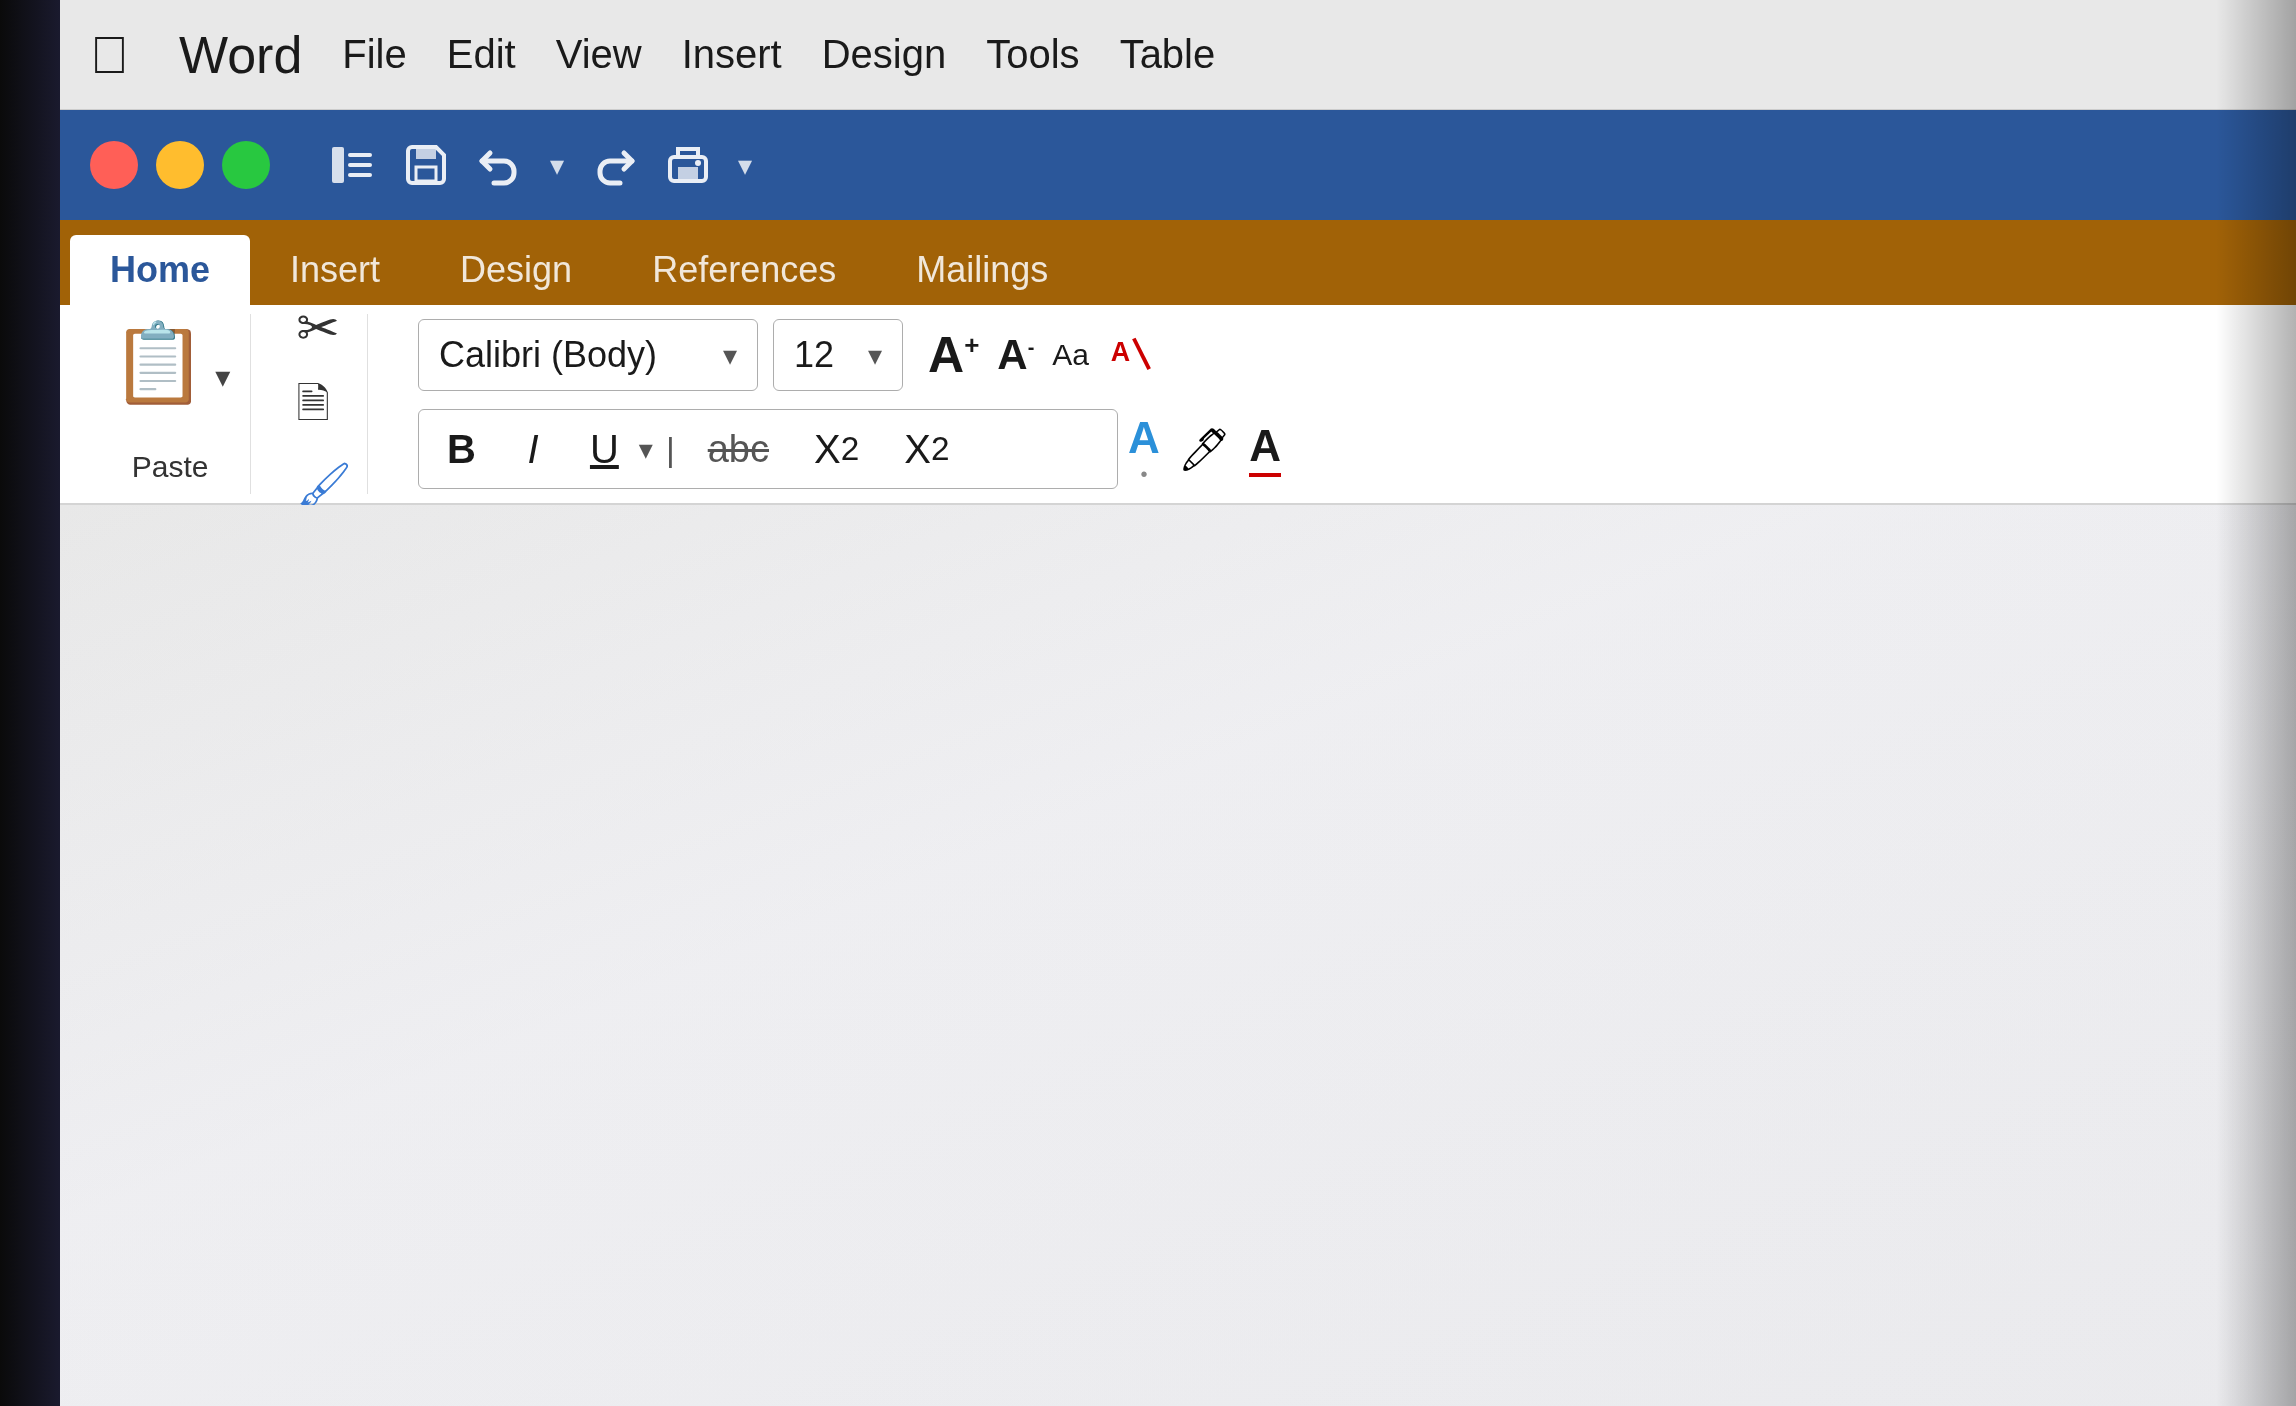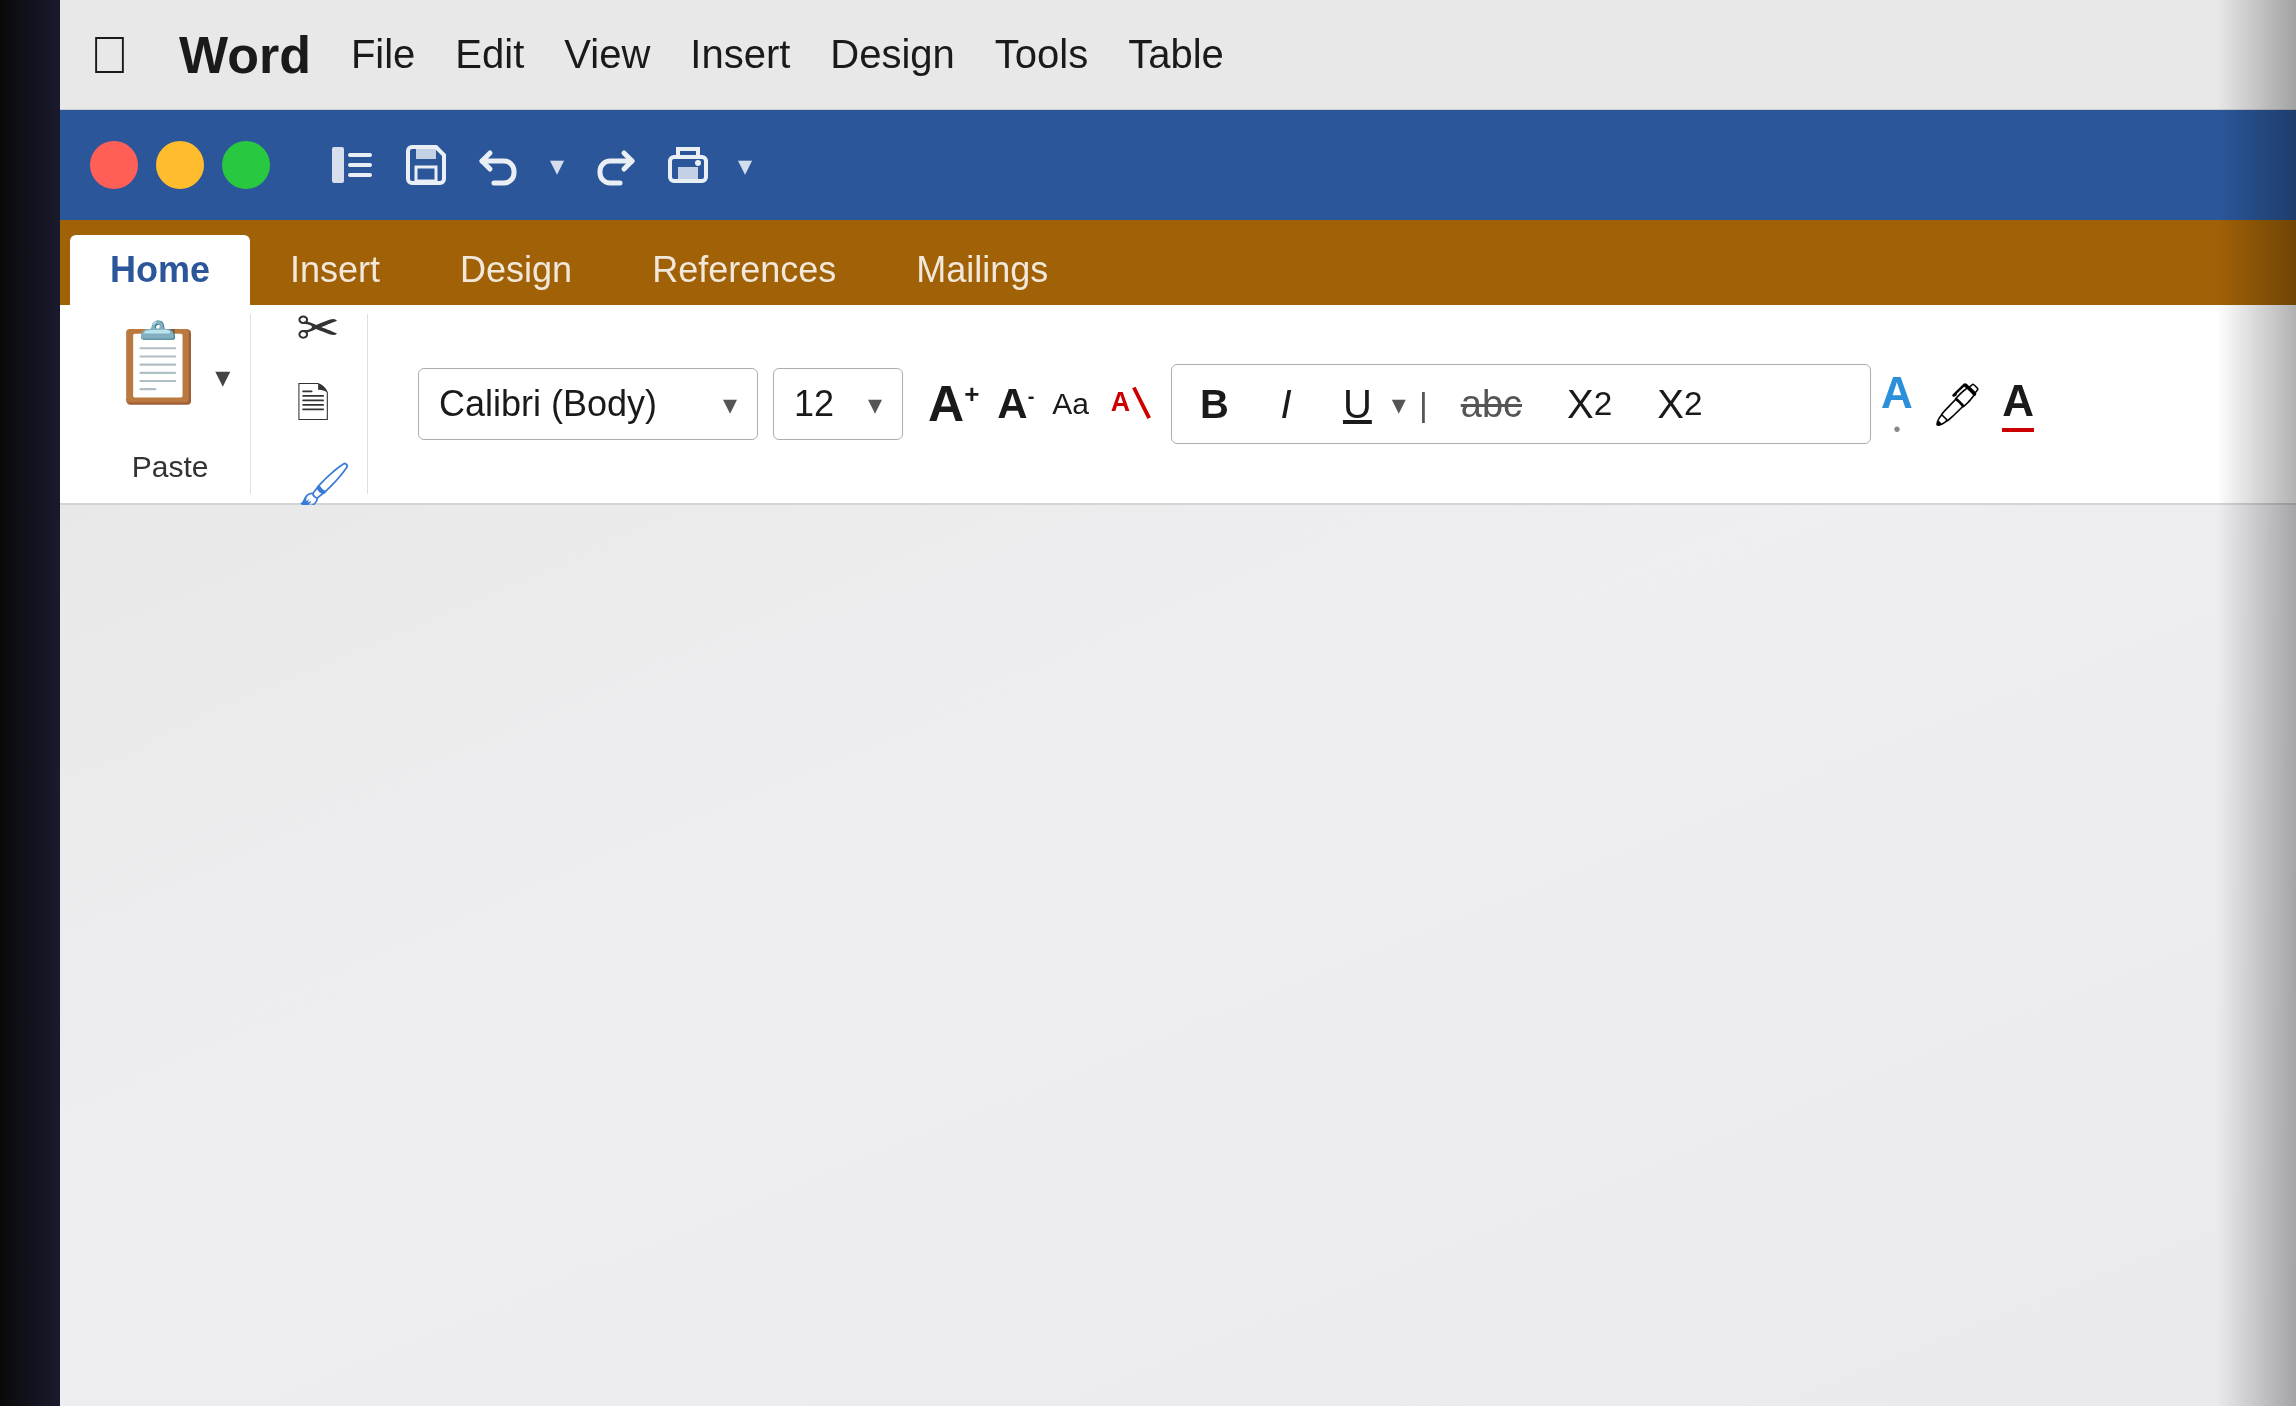--- a/index.html
+++ b/index.html
@@ -44,21 +44,21 @@
     .menu-item {
       font-size: 40px;
       color: #1a1a1a;
       font-weight: 400;
       cursor: pointer;
       white-space: nowrap;
     }
 
     .menu-item.word-app {
       font-size: 52px;
-      font-weight: 700;
+      font-weight: 400;
       color: #1a1a1a;
     }
 
     
     .title-bar {
       width: 100%;
       height: 110px;
       background: #2b579a;
       display: flex;
       align-items: center;
@@ -180,21 +180,21 @@
 
     .sub-icon {
       font-size: 46px;
       color: #333;
       cursor: pointer;
     }
 
     
     .font-section {
       display: flex;
-      flex-direction: row;
+      flex-direction: column;
       gap: 18px;
       padding: 5px 20px;
     }
 
     .font-row {
       display: flex;
       align-items: center;
       gap: 15px;
     }
 

